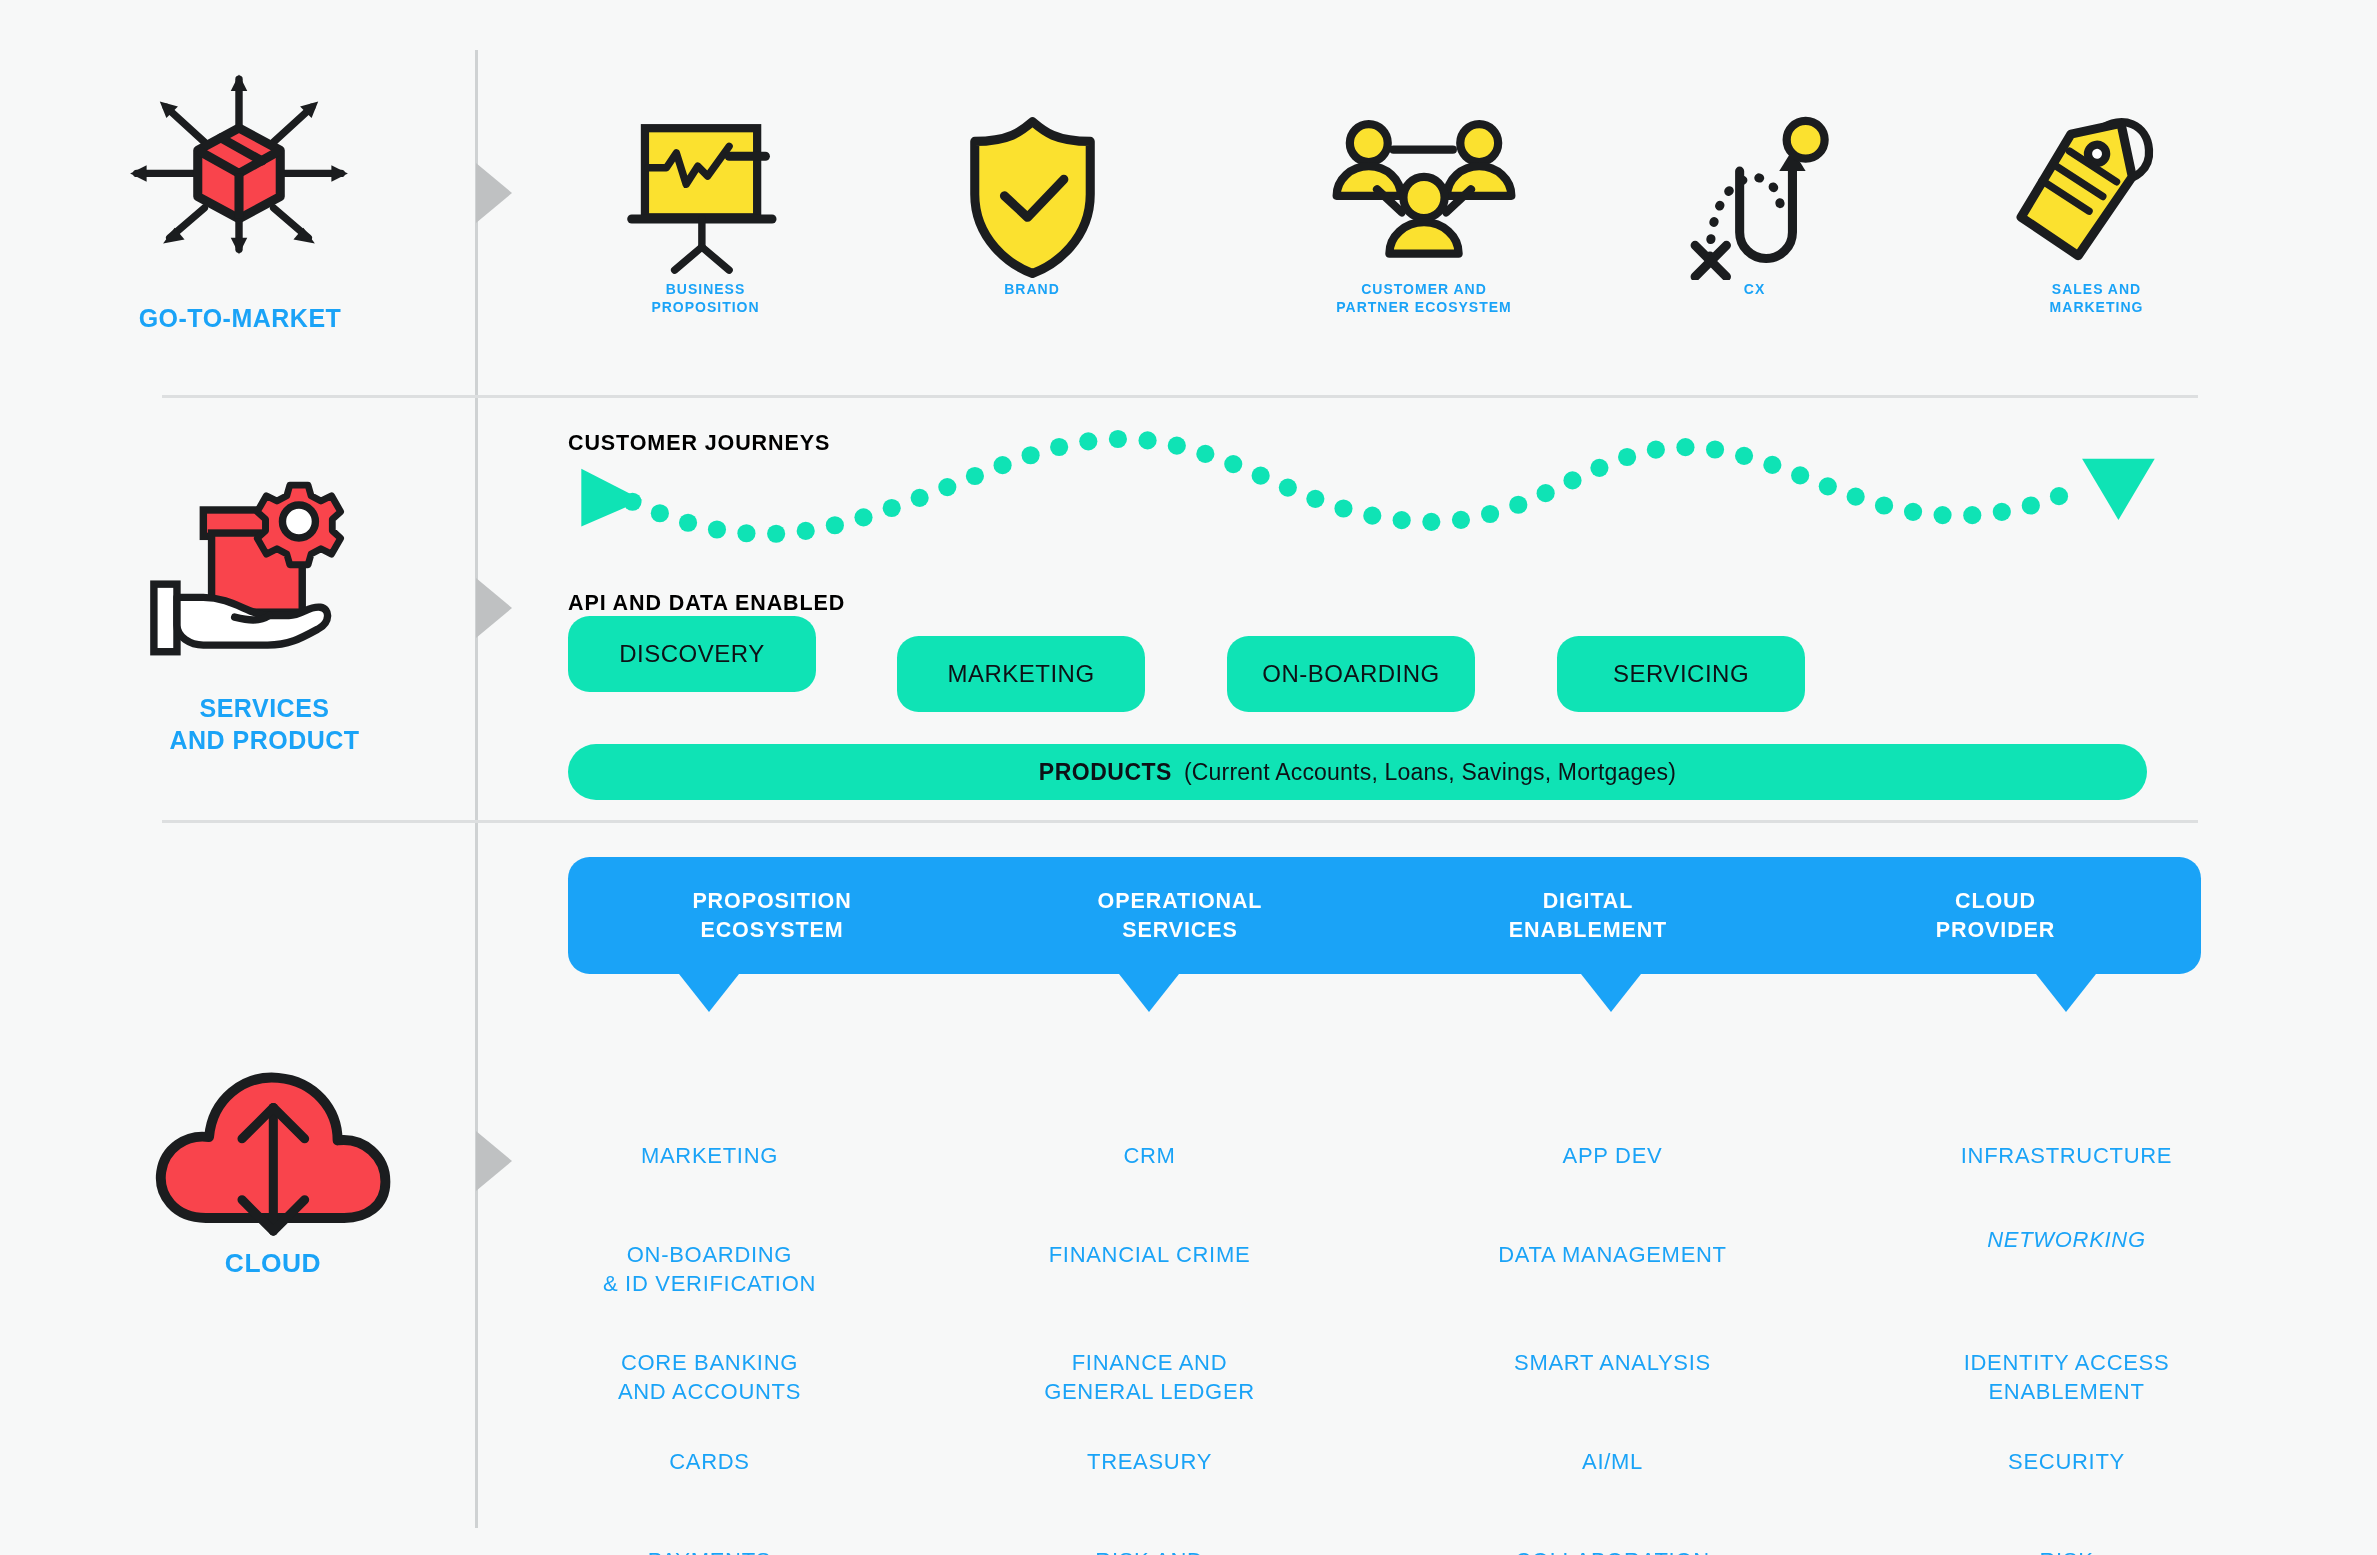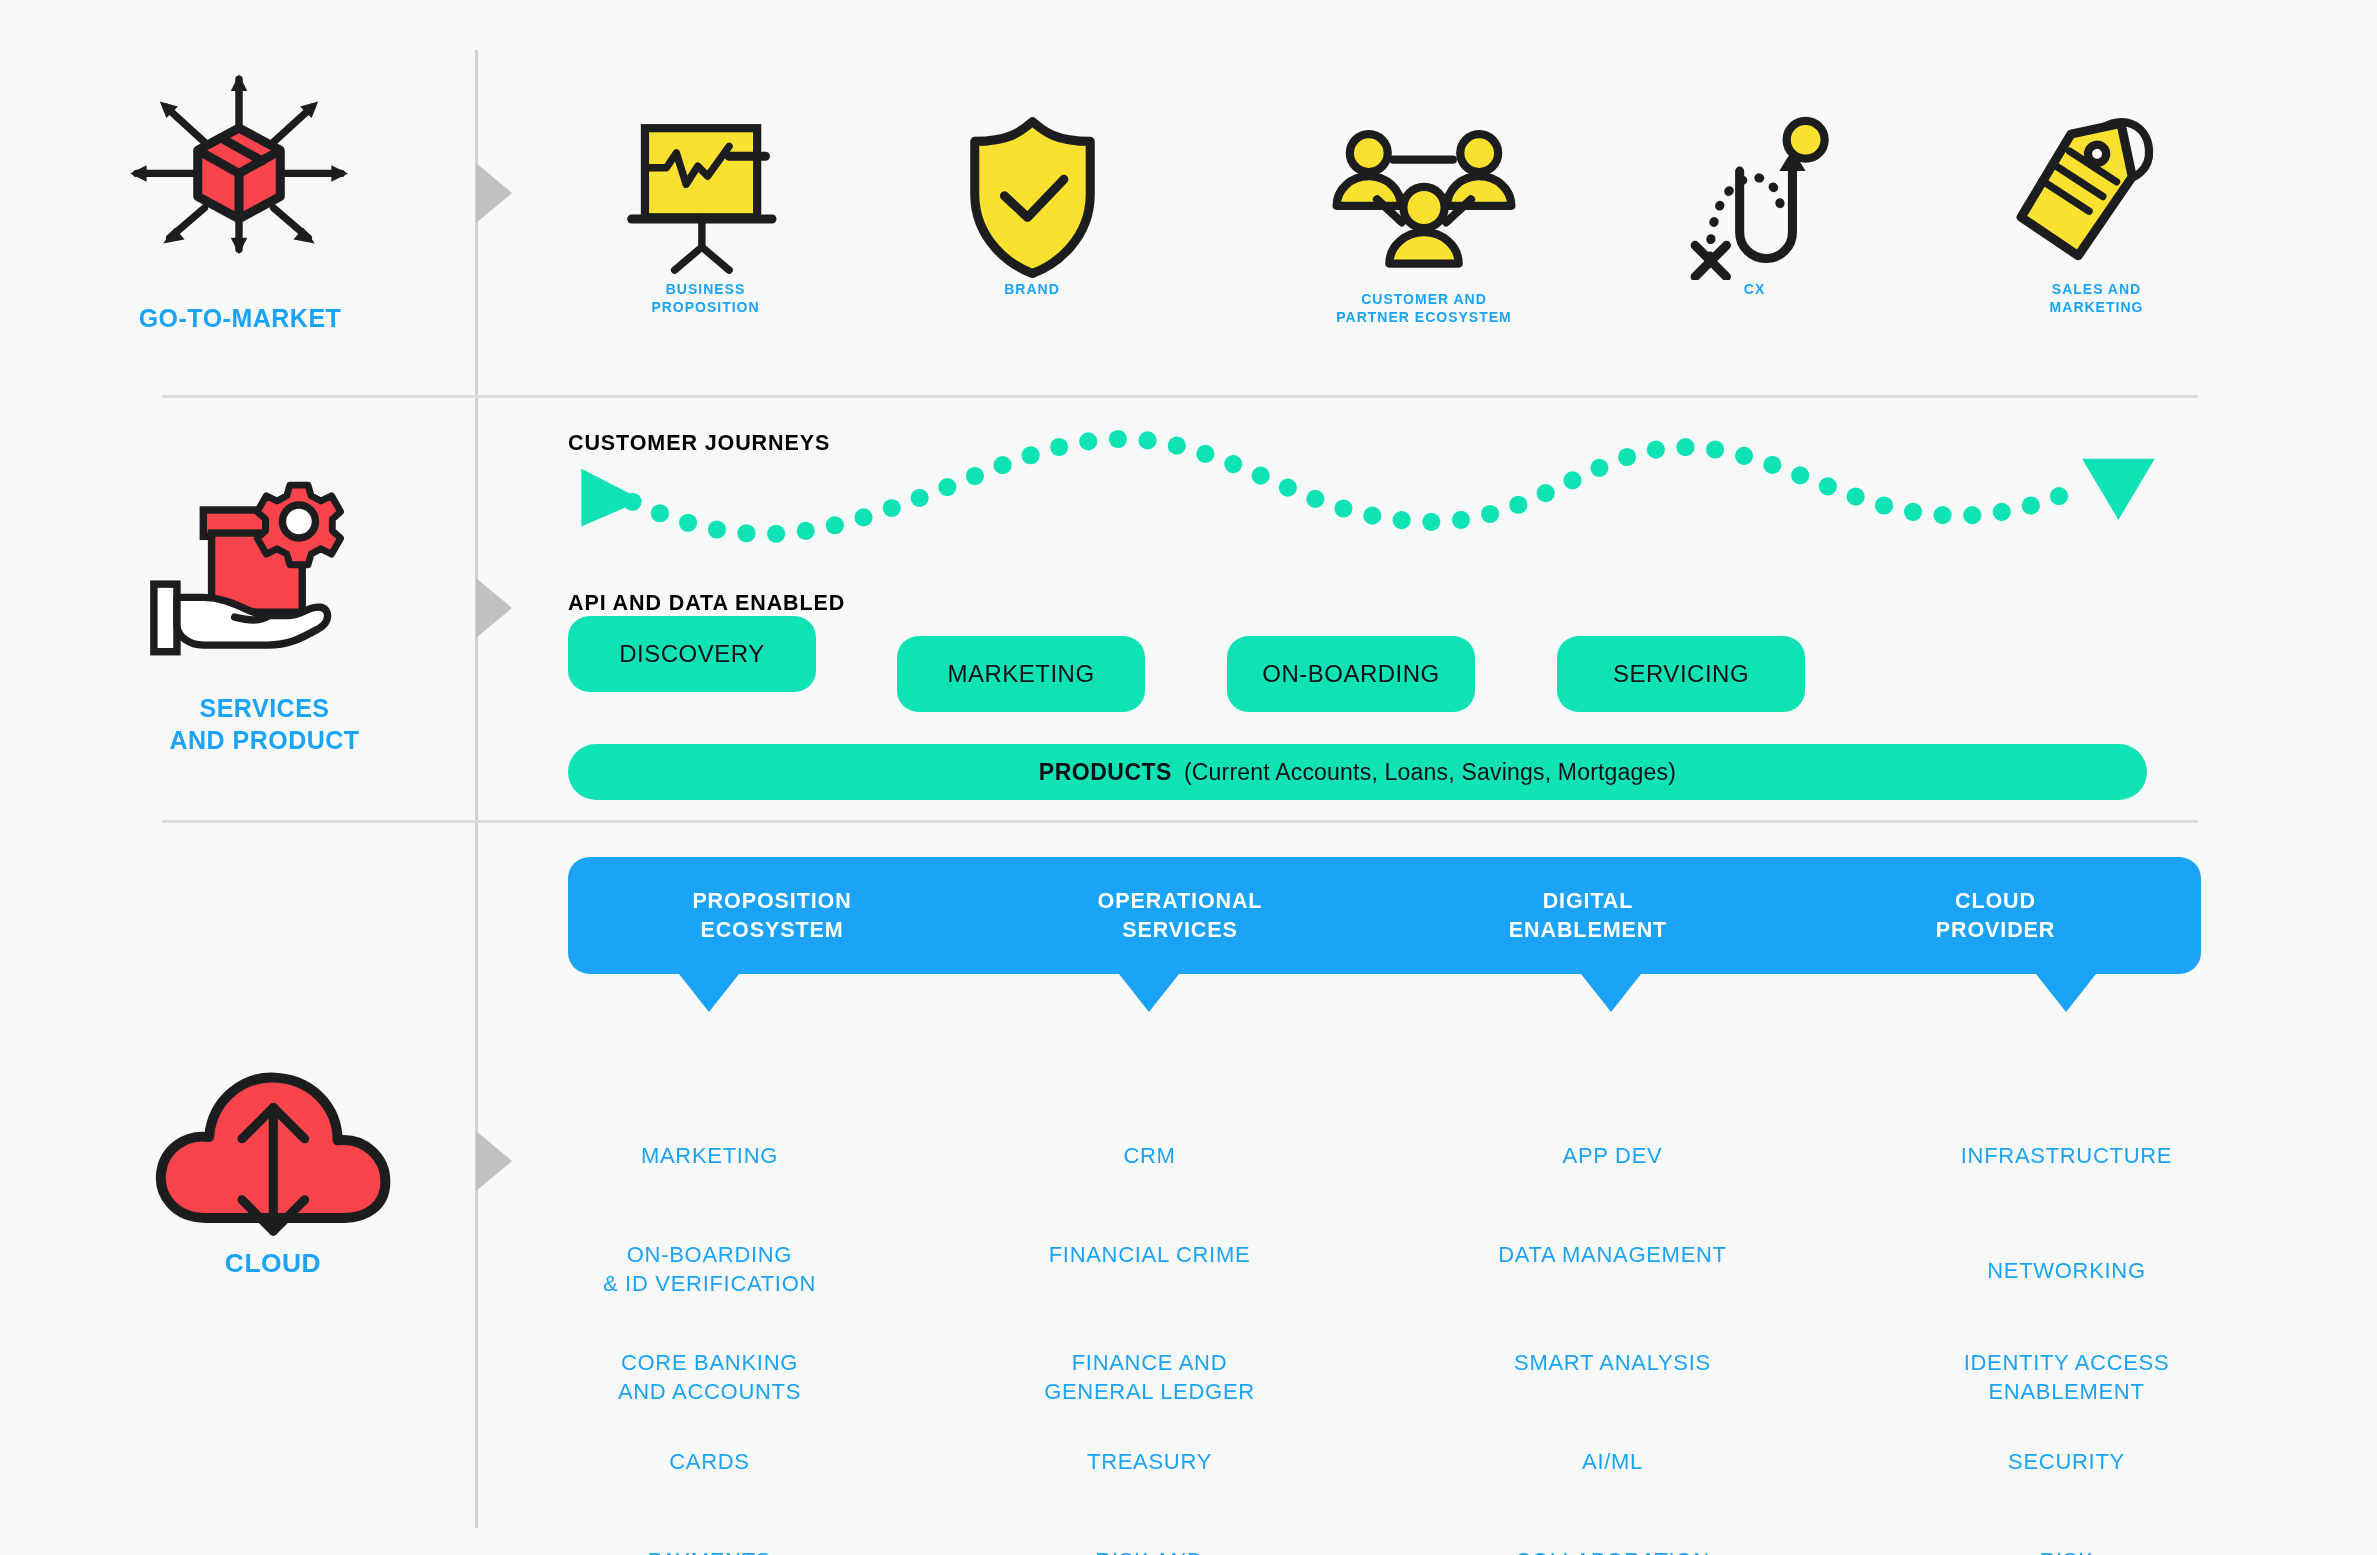--- a/index.html
+++ b/index.html
@@ -151,21 +151,21 @@
       <svg width="149" height="165" viewBox="0 0 180 200">
         <path d="M20 32 C62 32 76 20 90 8 C104 20 118 32 160 32 L160 96 C160 150 118 182 90 192 C62 182 20 150 20 96 Z" fill="#fbe12f" stroke="#1b1d1f" stroke-width="11" stroke-linejoin="round"></path>
         <polyline points="56,98 84,124 128,78" fill="none" stroke="#1b1d1f" stroke-width="11" stroke-linecap="round" stroke-linejoin="round"></polyline>
       </svg>
     </div>
     <div class="gtm-label">
       <div>BRAND</div>
     </div>
   </div>
 
-  <div class="gtm-item" style="left:1205px; top:117px; width:438px;">
+  <div class="gtm-item" style="left:1205px; top:107px; width:438px;">
     <div class="iconbox" style="height:173px;">
       <svg width="206" height="165" viewBox="0 0 250 200">
         <g fill="#fbe12f" stroke="#1b1d1f" stroke-width="10" stroke-linejoin="round">
           <circle cx="58" cy="34" r="23"></circle>
           <path d="M19 98 a39 36 0 0 1 78 0 Z"></path>
           <circle cx="192" cy="34" r="23"></circle>
           <path d="M153 98 a39 36 0 0 1 78 0 Z"></path>
           <circle cx="125" cy="100" r="25"></circle>
           <path d="M83 168 a42 38 0 0 1 84 0 Z"></path>
         </g>
@@ -408,21 +408,21 @@
         <div>AI/ML</div>
       </div>
       <div class="item" style="position: absolute; left: 0px; width: 355px; top: 545px;">
         <div>COLLABORATION</div>
       </div>
     </div>
   <div class="cloudcol" style="left:1889px;" id="cc3">
       <div class="item" style="position: absolute; left: 0px; width: 355px; top: 140px;">
         <div>INFRASTRUCTURE</div>
       </div>
-      <div class="item" style="position: absolute; left: 0px; width: 355px; top: 255px;">
+      <div class="item" style="position: absolute; left: 0px; width: 355px; top: 224px; font-style: italic;">
         <div>NETWORKING</div>
       </div>
       <div class="item" style="position: absolute; left: 0px; width: 355px; top: 347px;">
         <div>IDENTITY ACCESS</div>
         <div>ENABLEMENT</div>
       </div>
       <div class="item" style="position: absolute; left: 0px; width: 355px; top: 446px;">
         <div>SECURITY</div>
       </div>
       <div class="item" style="position: absolute; left: 0px; width: 355px; top: 545px;">

